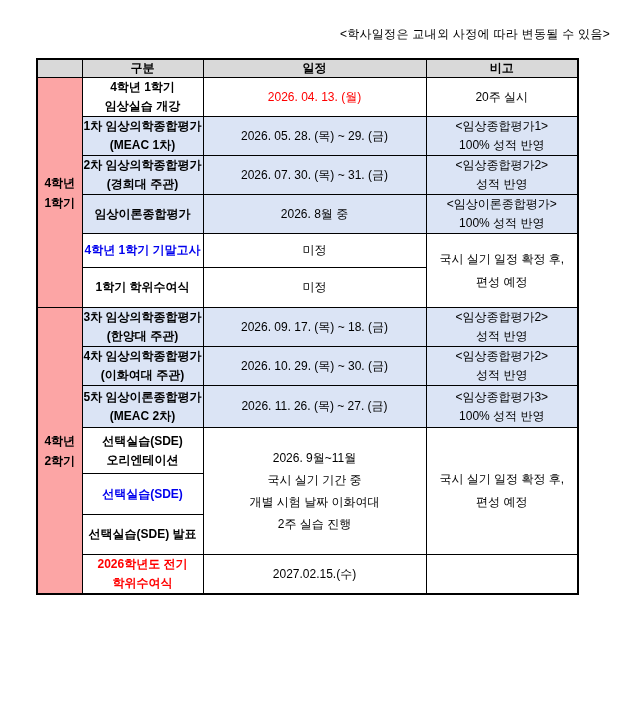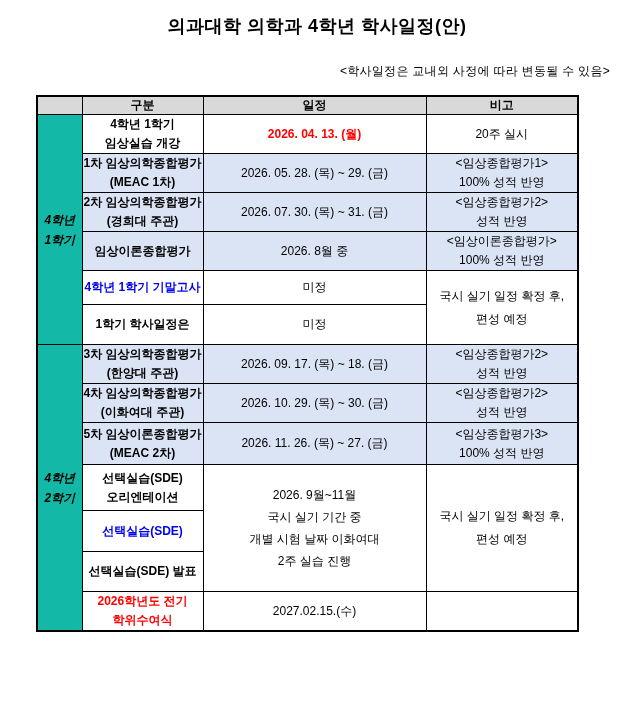--- a/index.html
+++ b/index.html
@@ -44,44 +44,43 @@
     vertical-align: middle;
     padding: 0;
     font-size: 12px;
     overflow: hidden;
   }
   table.sched th {
     background: var(--header-bg, #d9d9d9);
     font-weight: bold;
     font-size: 12px;
   }
-  .seclabel { font-weight: bold; font-size: 13px; line-height: 20px; background: #14b8a6; font-style: italic; }
+  .seclabel { font-weight: bold; font-size: 13px; line-height: 20px; background: #fca5a5; }
   .cat  { font-weight: bold; line-height: 19px; }
   .sch  { font-weight: normal; line-height: 19px; }
   .note { font-weight: normal; line-height: 19px; }
   .hl   { background: var(--highlight-bg, #dbe4f5); }
   .red  { color: var(--red-text, #ff0000); }
   .blue { color: var(--blue-text, #0000ee); }
-  .bold { font-weight: bold; }
+  .bold { font-weight: normal; }
   .merged-note { line-height: 23px; }
   .merged-sch  { line-height: 22px; margin-left: 17px; }
 
   .footnote {
     margin: 13px 0 0 38px;
     font-size: 13px;
     font-weight: bold;
     letter-spacing: 0.3px;
   }
 </style>
 </head>
 <body>
 
 <div class="page">
 
-  <div class="title">의과대학 의학과 4학년 학사일정(안)</div>
 
   <div class="subtitle">&lt;학사일정은 교내외 사정에 따라 변동될 수 있음&gt;</div>
 
   <table class="sched">
     <colgroup>
       <col style="width:45px">
         <col style="width:121px">
         <col style="width:223px">
         <col style="width:152px">
     </colgroup>
@@ -160,21 +159,21 @@
         <div>미정</div>
       </td>
       <td class="note merged-note" rowspan="2">
         <div>국시 실기 일정 확정 후,</div>
         <div>편성 예정</div>
       </td>
     </tr>
 
     <tr style="height:40px">
       <td class="cat">
-        <div>1학기 학사일정은</div>
+        <div>1학기 학위수여식</div>
       </td>
       <td class="sch">
         <div>미정</div>
       </td>
     </tr>
 
     <tr style="height:38px">
       <td class="seclabel" rowspan="7">
         <div>4학년</div>
         <div>2학기</div>

